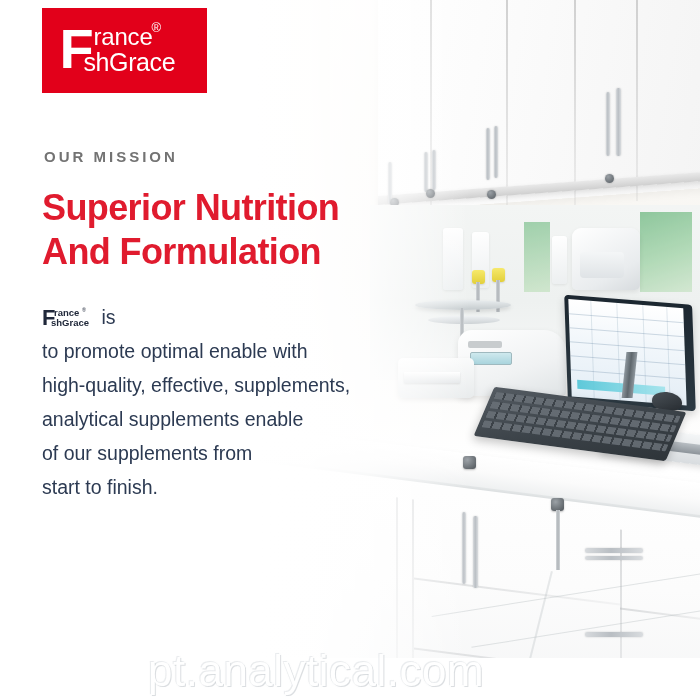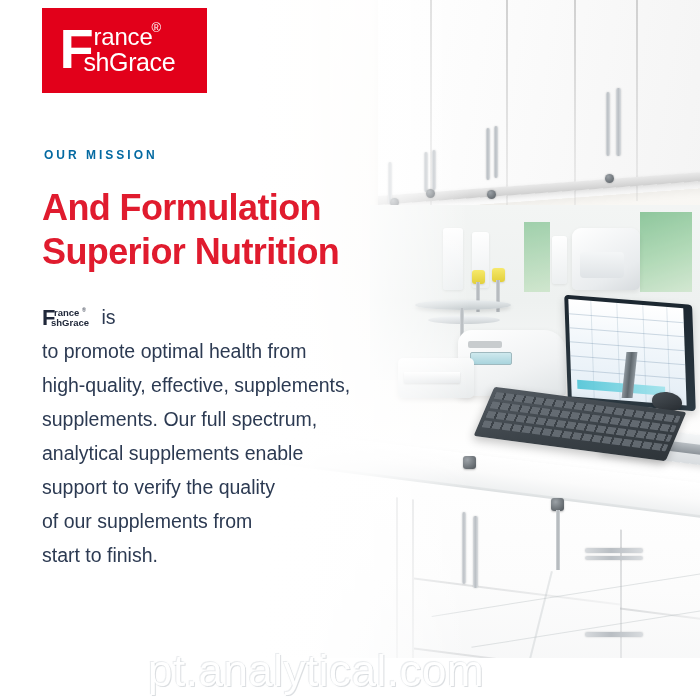--- a/index.html
+++ b/index.html
@@ -316,24 +316,24 @@
   .logo-shgrace {
     position:absolute; left:24px; top:28px;
     font-size:25px; font-weight:400; line-height:25px;
     letter-spacing:-0.4px;
     font-family:"Liberation Sans", sans-serif;
   }
 
   
   .eyebrow {
     position:absolute; left:44px; top:148px;
-    font-size:12px;
+    font-size:15px;
     font-weight:700;
     letter-spacing:3.0px;
-    color:#0369a1;
+    color:#737373;
     font-family:"Liberation Sans", sans-serif;
   }
   .headline {
     position:absolute; left:42px; top:186px;
     width:400px;
     font-size:36px;
     font-weight:700;
     line-height:44px;
     color:#e01b2e;
     letter-spacing:-0.6px;
@@ -514,32 +514,30 @@
       <span class="logo-F">F</span>
       <span class="logo-rance">rance</span>
       <span class="logo-reg">®</span>
       <span class="logo-shgrace">shGrace</span>
     </div>
   </div>
 
   <div class="eyebrow">OUR MISSION</div>
 
   <div class="headline">
+    <div>Superior Nutrition</div>
     <div>And Formulation</div>
-    <div>Superior Nutrition</div>
   </div>
 
   <div class="body-copy">
     <div>
       <span class="inline-logo"><span class="il-F">F</span><span class="il-rance">rance</span><span class="il-reg">®</span><span class="il-sh">shGrace</span></span><span> is</span>
     </div>
-    <div>to promote optimal health from</div>
+    <div>to promote optimal enable with</div>
     <div>high-quality, effective, supplements,</div>
-    <div>supplements. Our full spectrum,</div>
     <div>analytical supplements enable</div>
-    <div>support to verify the quality</div>
     <div>of our supplements from</div>
     <div>start to finish.</div>
   </div>
 
   <div class="watermark">pt.analytical.com</div>
 
 </div>
 
 </body></html>

